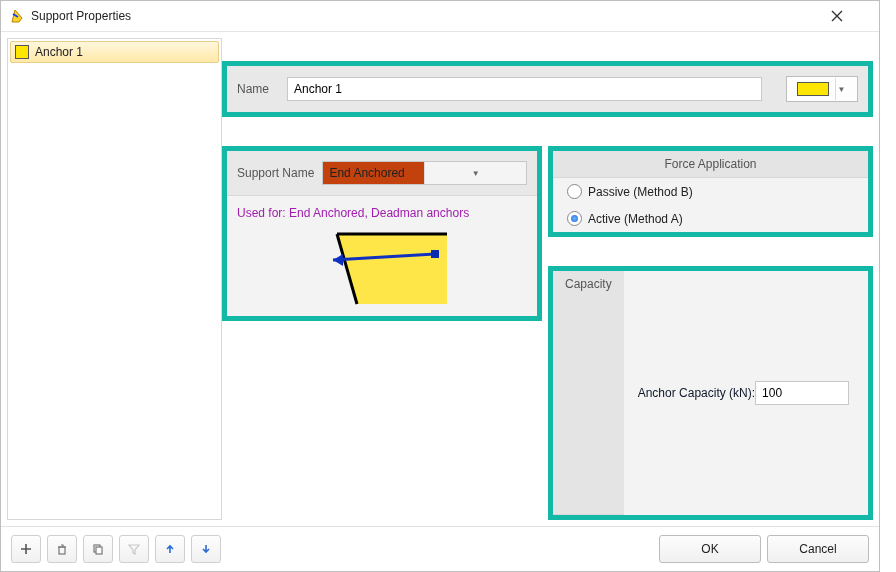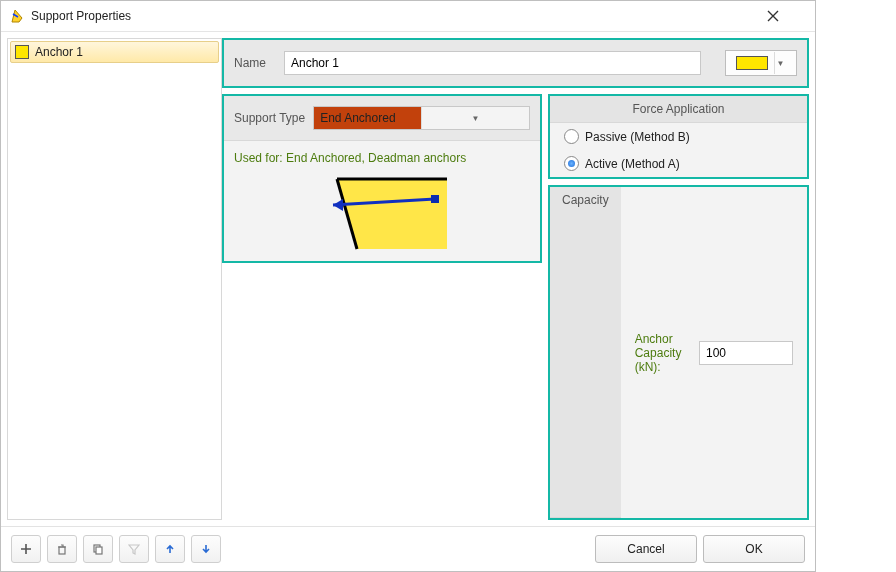--- a/index.html
+++ b/index.html
@@ -4,21 +4,21 @@
 <style>
   html, body {
     margin: 0;
     padding: 0;
     font-family: "Segoe UI", Tahoma, sans-serif;
     font-size: 12px;
     color: #222;
     background: #fff;
   }
   .window {
-    width: 816px;
+    width: 880px;
     height: 572px;
     box-sizing: border-box;
     border: 1px solid #bfbfbf;
     display: flex;
     flex-direction: column;
     position: relative;
     background: #fff;
   }
   .titlebar {
     height: 30px;
@@ -79,23 +79,24 @@
     background: #ffe600;
   }
   .main {
     flex: 1;
     display: flex;
     flex-direction: column;
     gap: 6px;
     min-width: 0;
   }
   .panel {
-    border: 2px solid #14b8a6;
+    border: 5px solid #14b8a6;
     background: #f3f3f3;
     box-sizing: border-box;
+    margin-top: 23px;
   }
   .row-name {
     display: flex;
     align-items: center;
     padding: 10px 10px;
     gap: 10px;
     background: #e8e8e8;
   }
   .row-name label { width: 40px; color: #555; }
   .row-name input[type=text] {
@@ -155,41 +156,41 @@
     align-items:center;
   }
   .select span { flex:1; padding:0 6px; }
   .select .caret {
     width:18px; height:100%; border-left:1px solid #dcdcdc;
     display:flex; align-items:center; justify-content:center; color:#666; font-size:8px;
     background:#f4f4f4;
   }
   .preview {
     padding: 10px;
-    color:#4d7c0f;
+    color:#a21caf;
   }
   .preview-canvas {
     margin: 6px auto 0;
     width: 170px;
   }
   .radio-row {
     display:flex; align-items:center; gap:6px; padding:6px 14px;
   }
   .radio {
     width:13px; height:13px; border:1px solid #888; border-radius:50%;
     display:inline-flex; align-items:center; justify-content:center; background:#fff;
   }
   .radio.checked::after {
     content:""; width:7px; height:7px; border-radius:50%;
     background: radial-gradient(#6cb3ff, #1e6fd9);
   }
   .cap-row {
     display:flex; align-items:center; padding:12px 14px;
   }
-  .cap-row .lbl { flex:1; color:#4d7c0f; }
+  .cap-row .lbl { flex:1; color:#0f172a; }
   .cap-row input {
     width:80px; height:22px; border:1px solid #c8c8c8; 
     padding:0 6px; font:inherit; background:#fff;
   }
   .right .filler { flex:1; }
   .bottom-bar {
     height: 44px;
     display:flex; align-items:center;
     padding: 0 10px;
     border-top: 1px solid #e3e3e3;
@@ -258,21 +259,21 @@
             <span class="dd">▼</span>
           </div>
         </div>
       </div>
 
       <div class="columns">
 
         <div class="col left">
           <div class="panel">
             <div class="support-type-row">
-              <label>Support Type</label>
+              <label>Support Name</label>
               <div class="select">
                 <span>End Anchored</span>
                 <span class="caret">▼</span>
               </div>
             </div>
             <div class="preview">
               <div>Used for: End Anchored, Deadman anchors</div>
               <div class="preview-canvas">
                 <svg width="170" height="80" viewBox="0 0 170 80">
                   <polygon points="40,8 150,8 150,78 60,78" fill="#ffe648" stroke="none"></polygon>
@@ -360,20 +361,20 @@
       <span>
         <svg width="12" height="12" viewBox="0 0 12 12">
             <path d="M6 2 V9 M3 6 L6 9 L9 6" fill="none" stroke="#2a6bd4" stroke-width="1.6"></path>
           </svg>
       </span>
     </div>
 
     <div class="spacer"></div>
 
     <div class="btn">
+      <span>OK</span>
+    </div>
+    <div class="btn">
       <span>Cancel</span>
     </div>
-    <div class="btn">
-      <span>OK</span>
-    </div>
   </div>
 
 </div>
 
 </body></html>

